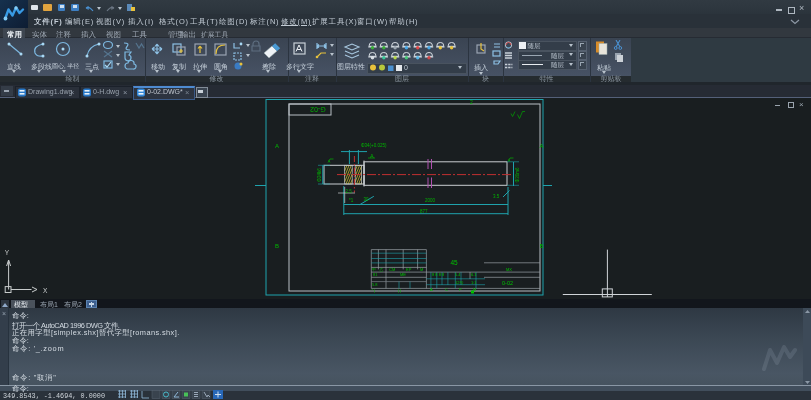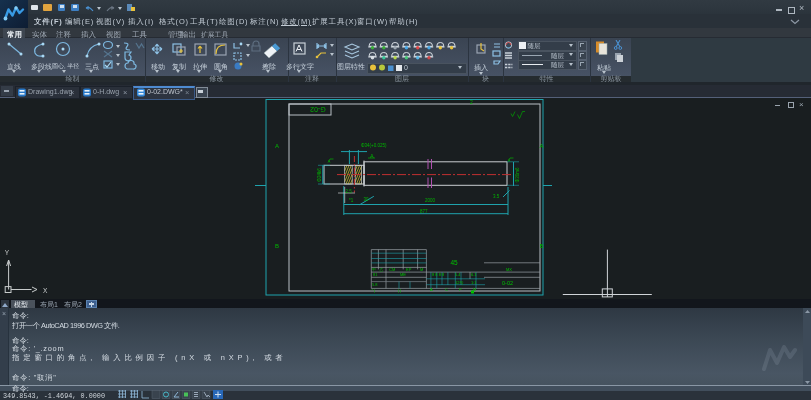--- a/index.html
+++ b/index.html
@@ -525,23 +525,23 @@
 <div class="abs" style="left:803px;top:308px;width:8px;height:77px;background:#3d4a58;"></div>
 <svg class="abs" style="left:803.5px;top:309px" width="7" height="76">
       <path d="M1 4 l2.5 -3 l2.5 3 z" fill="#8b98a6"></path>
       <path d="M1 72 l2.5 3 l2.5 -3 z" fill="#8b98a6"></path>
     </svg>
 <svg class="abs" style="left:758px;top:341px;" width="42" height="36" opacity="0.12">
       <path d="M6 28 L12 9 L19 22 L26 6 L32 16 L37 9" stroke="#cfdcec" stroke-width="4" fill="none" stroke-linecap="round" stroke-linejoin="round"></path>
     </svg>
 <div class="cl" style="top:310.5px;">命令:</div>
 <div class="cl" style="top:320.5px;letter-spacing:-0.5px;">打开一个 AutoCAD 1996 DWG 文件.</div>
+<div class="cl" style="top:328px;letter-spacing:0.4px;">正在用字型[simplex.shx]替代字型[romans.shx].</div>
 <div class="cl" style="top:335.5px;">命令:</div>
 <div class="cl" style="top:344px;letter-spacing:0.7px;">命令: '_.zoom</div>
-<div class="cl" style="top:353px;letter-spacing:3.8px;">指定窗口的角点, 输入比例因子 (nX 或 nXP), 或者</div>
 <div class="cl" style="top:373px;letter-spacing:0.7px;">命令: "取消"</div>
 <div class="cl" style="top:384px;">命令:</div>
 
 <div class="t" style="left:3px;top:391.5px;font-size:6.8px;color:#ced4da;font-family:'Liberation Mono',monospace;">349.8543, -1.4694, 0.0000</div>
 <svg class="abs" style="left:118px;top:390px;" width="110" height="9">
 <g stroke="#8fb8d8" fill="none" stroke-width=".8">
 <path d="M0 1 h8 M0 4 h8 M0 7 h8 M1.5 0 v8 M4.5 0 v8 M7.5 0 v8"></path>
 <path d="M12 1 h8 M12 4 h8 M12 7 h8 M13.5 0 v8 M16.5 0 v8 M19.5 0 v8"></path>
 <path d="M24 1 v7 h7"></path>
 </g>

